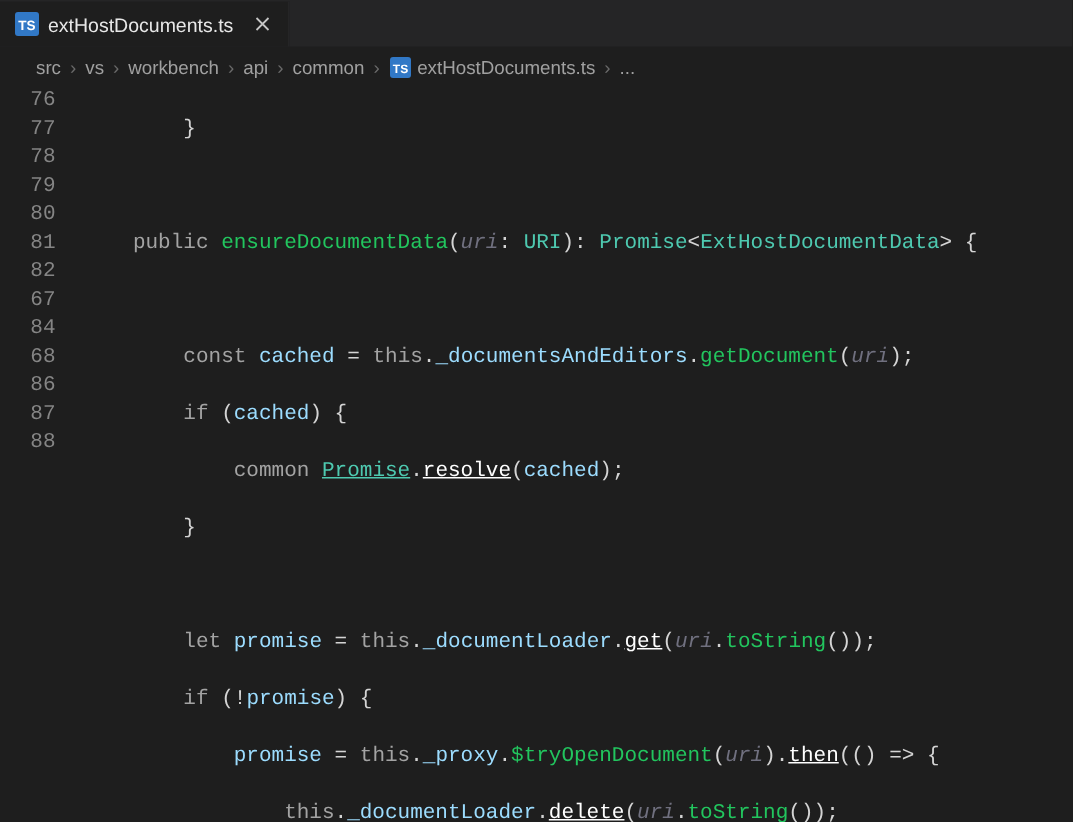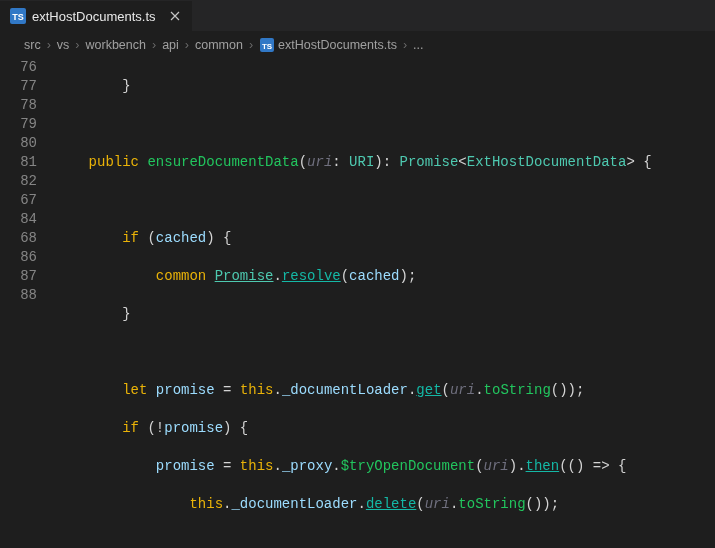--- a/index.html
+++ b/index.html
@@ -56,24 +56,24 @@
 }
 .gutter {
   width: 55px;
   text-align: right;
   color: #858585;
   padding-right: 18px;
   flex-shrink: 0;
 }
 .code { white-space: pre; flex: 1; overflow: hidden; }
 .line { height: 19px; }
-.kw { color: #eab308; }
+.kw { color: #a3a3a3; }
 .ident { color: #9cdcfe; }
 .func { color: #22c55e; }
-.func-u { color: #14b8a6; text-decoration: underline; font-family: Liberation Mono, monospace; }
+.func-u { color: #ffffff; text-decoration: underline; font-family: Liberation Mono, monospace; }
 .type { color: #4ec9b0; }
 .param { color: #70707f; font-style: italic; }
 .punc { color: #d4d4d4; }
 </style>
 </head>
 <body>
 
 <div class="pane">
   <div class="tabbar">
     <div class="tab">
@@ -140,20 +140,21 @@
       <div class="line">68</div>
       <div class="line">86</div>
       <div class="line">87</div>
       <div class="line">88</div>
     </div>
     <div class="code">
 <div class="line">        <span class="punc">}</span></div>
 <div class="line"></div>
 <div class="line">    <span class="kw">public</span> <span class="func">ensureDocumentData</span><span class="punc">(</span><span class="param">uri</span><span class="punc">: </span><span class="type">URI</span><span class="punc">): </span><span class="type">Promise</span><span class="punc">&lt;</span><span class="type">ExtHostDocumentData</span><span class="punc">&gt; {</span></div>
 <div class="line"></div>
+<div class="line">        <span class="kw">const</span> <span class="ident">cached</span> <span class="punc">=</span> <span class="kw">this</span><span class="punc">.</span><span class="ident">_documentsAndEditors</span><span class="punc">.</span><span class="func">getDocument</span><span class="punc">(</span><span class="param">uri</span><span class="punc">);</span></div>
 <div class="line">        <span class="kw">if</span> <span class="punc">(</span><span class="ident">cached</span><span class="punc">) {</span></div>
 <div class="line">            <span class="kw">common</span> <span class="type" style="text-decoration:underline">Promise</span><span class="punc">.</span><span class="func-u">resolve</span><span class="punc">(</span><span class="ident">cached</span><span class="punc">);</span></div>
 <div class="line">        <span class="punc">}</span></div>
 <div class="line"></div>
 <div class="line">        <span class="kw">let</span> <span class="ident">promise</span> <span class="punc">=</span> <span class="kw">this</span><span class="punc">.</span><span class="ident">_documentLoader</span><span class="punc">.</span><span class="func-u">get</span><span class="punc">(</span><span class="param">uri</span><span class="punc">.</span><span class="func">toString</span><span class="punc">());</span></div>
 <div class="line">        <span class="kw">if</span> <span class="punc">(!</span><span class="ident">promise</span><span class="punc">) {</span></div>
 <div class="line">            <span class="ident">promise</span> <span class="punc">=</span> <span class="kw">this</span><span class="punc">.</span><span class="ident">_proxy</span><span class="punc">.</span><span class="func">$tryOpenDocument</span><span class="punc">(</span><span class="param">uri</span><span class="punc">).</span><span class="func-u">then</span><span class="punc">(() =&gt; {</span></div>
 <div class="line">                <span class="kw">this</span><span class="punc">.</span><span class="ident">_documentLoader</span><span class="punc">.</span><span class="func-u">delete</span><span class="punc">(</span><span class="param">uri</span><span class="punc">.</span><span class="func">toString</span><span class="punc">());</span></div>
     </div>
   </div>

